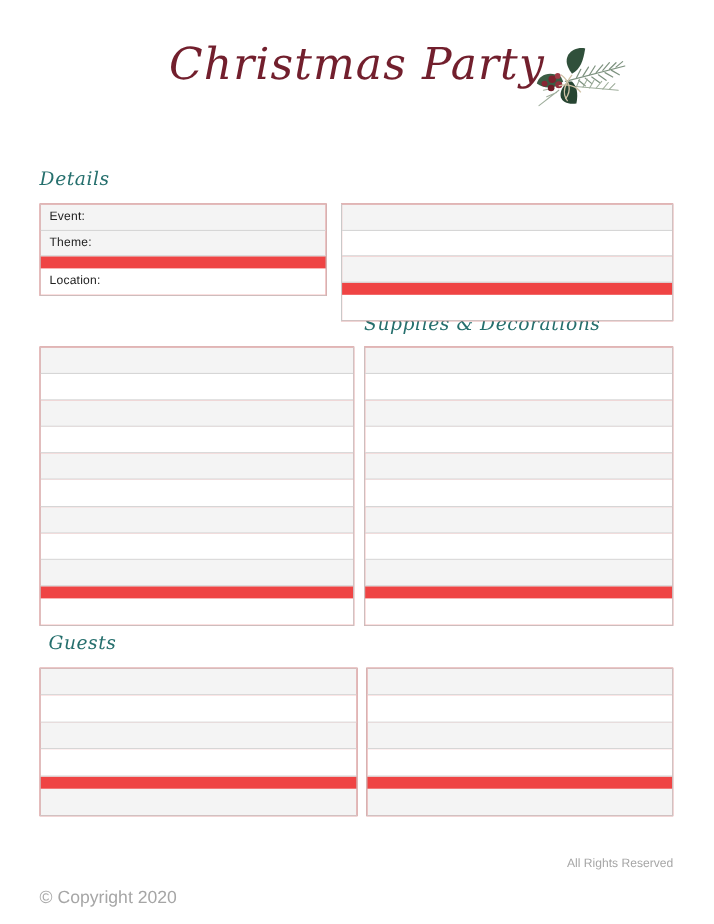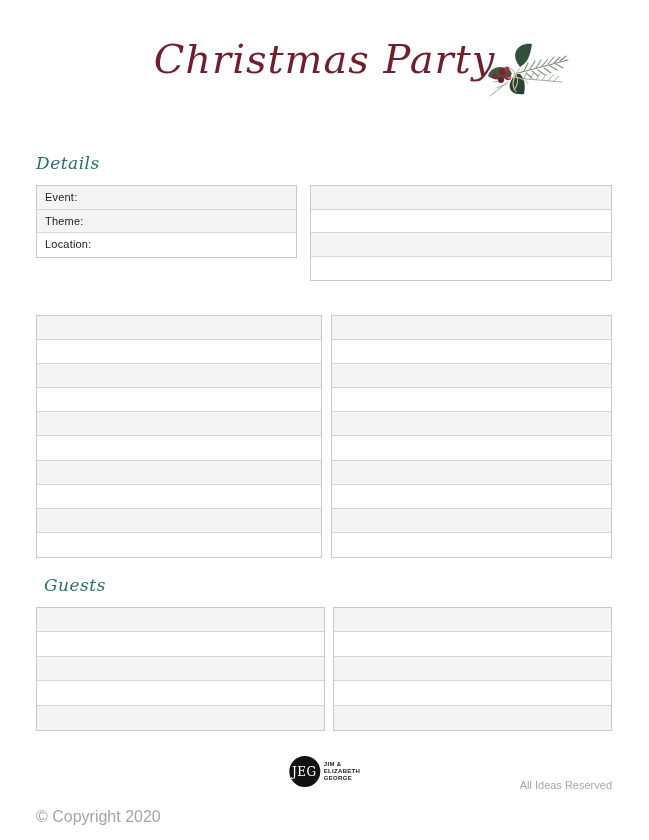--- a/index.html
+++ b/index.html
@@ -35,21 +35,21 @@
   #tbl-details      { left:36px;  top:185px; width:261px; }
   #tbl-theme        { left:310px; top:185px; width:302px; }
   #tbl-food         { left:36px;  top:315px; width:286px; }
   #tbl-supplies     { left:331px; top:315px; width:281px; }
   #tbl-guests-left  { left:36px;  top:607px; width:289px; }
   #tbl-guests-right { left:333px; top:607px; width:279px; }
 
   .trow {
     box-sizing:border-box; border-bottom:1px solid #d6d6d6; background:#ffffff;
   }
-  .trow:last-child { border-bottom:none; }
+  .trow:last-child { border-bottom:none;margin-top:11px; }
   .trow.alt { background:#f4f4f4; }
   .rows-24  .trow { height:23.5px; }
   .rows-243 .trow { height:24.1px; }
   .rows-124 .trow { height:24.4px; }
   .rlabel {
     font-size:11px; color:#222222; padding-left:8px; line-height:23px;
     display:block; letter-spacing:0.2px;
   }
 
   
@@ -99,20 +99,21 @@
       <circle cx="15" cy="42" r="2.7" fill="#872634"></circle>
       <g stroke="#cfc2a6" stroke-width="1.2" fill="none">
         <path d="M30 34 C38 40 40 48 34 56"></path>
         <path d="M40 34 C34 42 30 50 36 58"></path>
         <path d="M28 44 C36 42 44 44 48 50"></path>
       </g>
     </svg>
   </span>
 
   <div id="hdr-details" class="sec-header script">Details</div>
+  <div id="hdr-supplies" class="sec-header script">Supplies &amp; Decorations</div>
   <div id="hdr-guests" class="sec-header script">Guests</div>
 
   <div id="tbl-details" class="tbl rows-24">
       <div class="trow alt">
         <span class="rlabel">Event:</span>
       </div>
       <div class="trow alt">
         <span class="rlabel">Theme:</span>
       </div>
       <div class="trow">
@@ -158,24 +159,16 @@
     </div>
   <div id="tbl-guests-right" class="tbl rows-124">
       <div class="trow alt"></div>
       <div class="trow"></div>
       <div class="trow alt"></div>
       <div class="trow"></div>
       <div class="trow alt"></div>
     </div>
 
   <div class="copyright">©  Copyright 2020</div>
-  <div class="rights">All Ideas Reserved</div>
+  <div class="rights">All Rights Reserved</div>
 
-  <div class="logo">
-    <span class="logo-circle">JEG</span>
-    <span class="logo-name">
-      <span>JIM &amp;</span>
-      <span>ELIZABETH</span>
-      <span>GEORGE</span>
-    </span>
-  </div>
 
 </div>
 
 </body></html>

